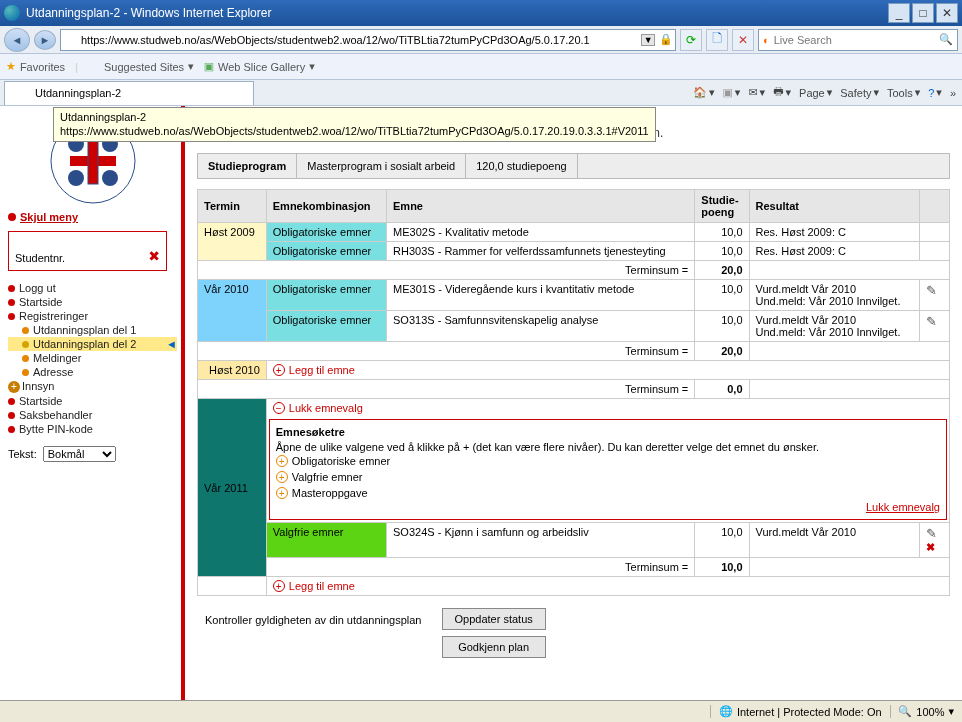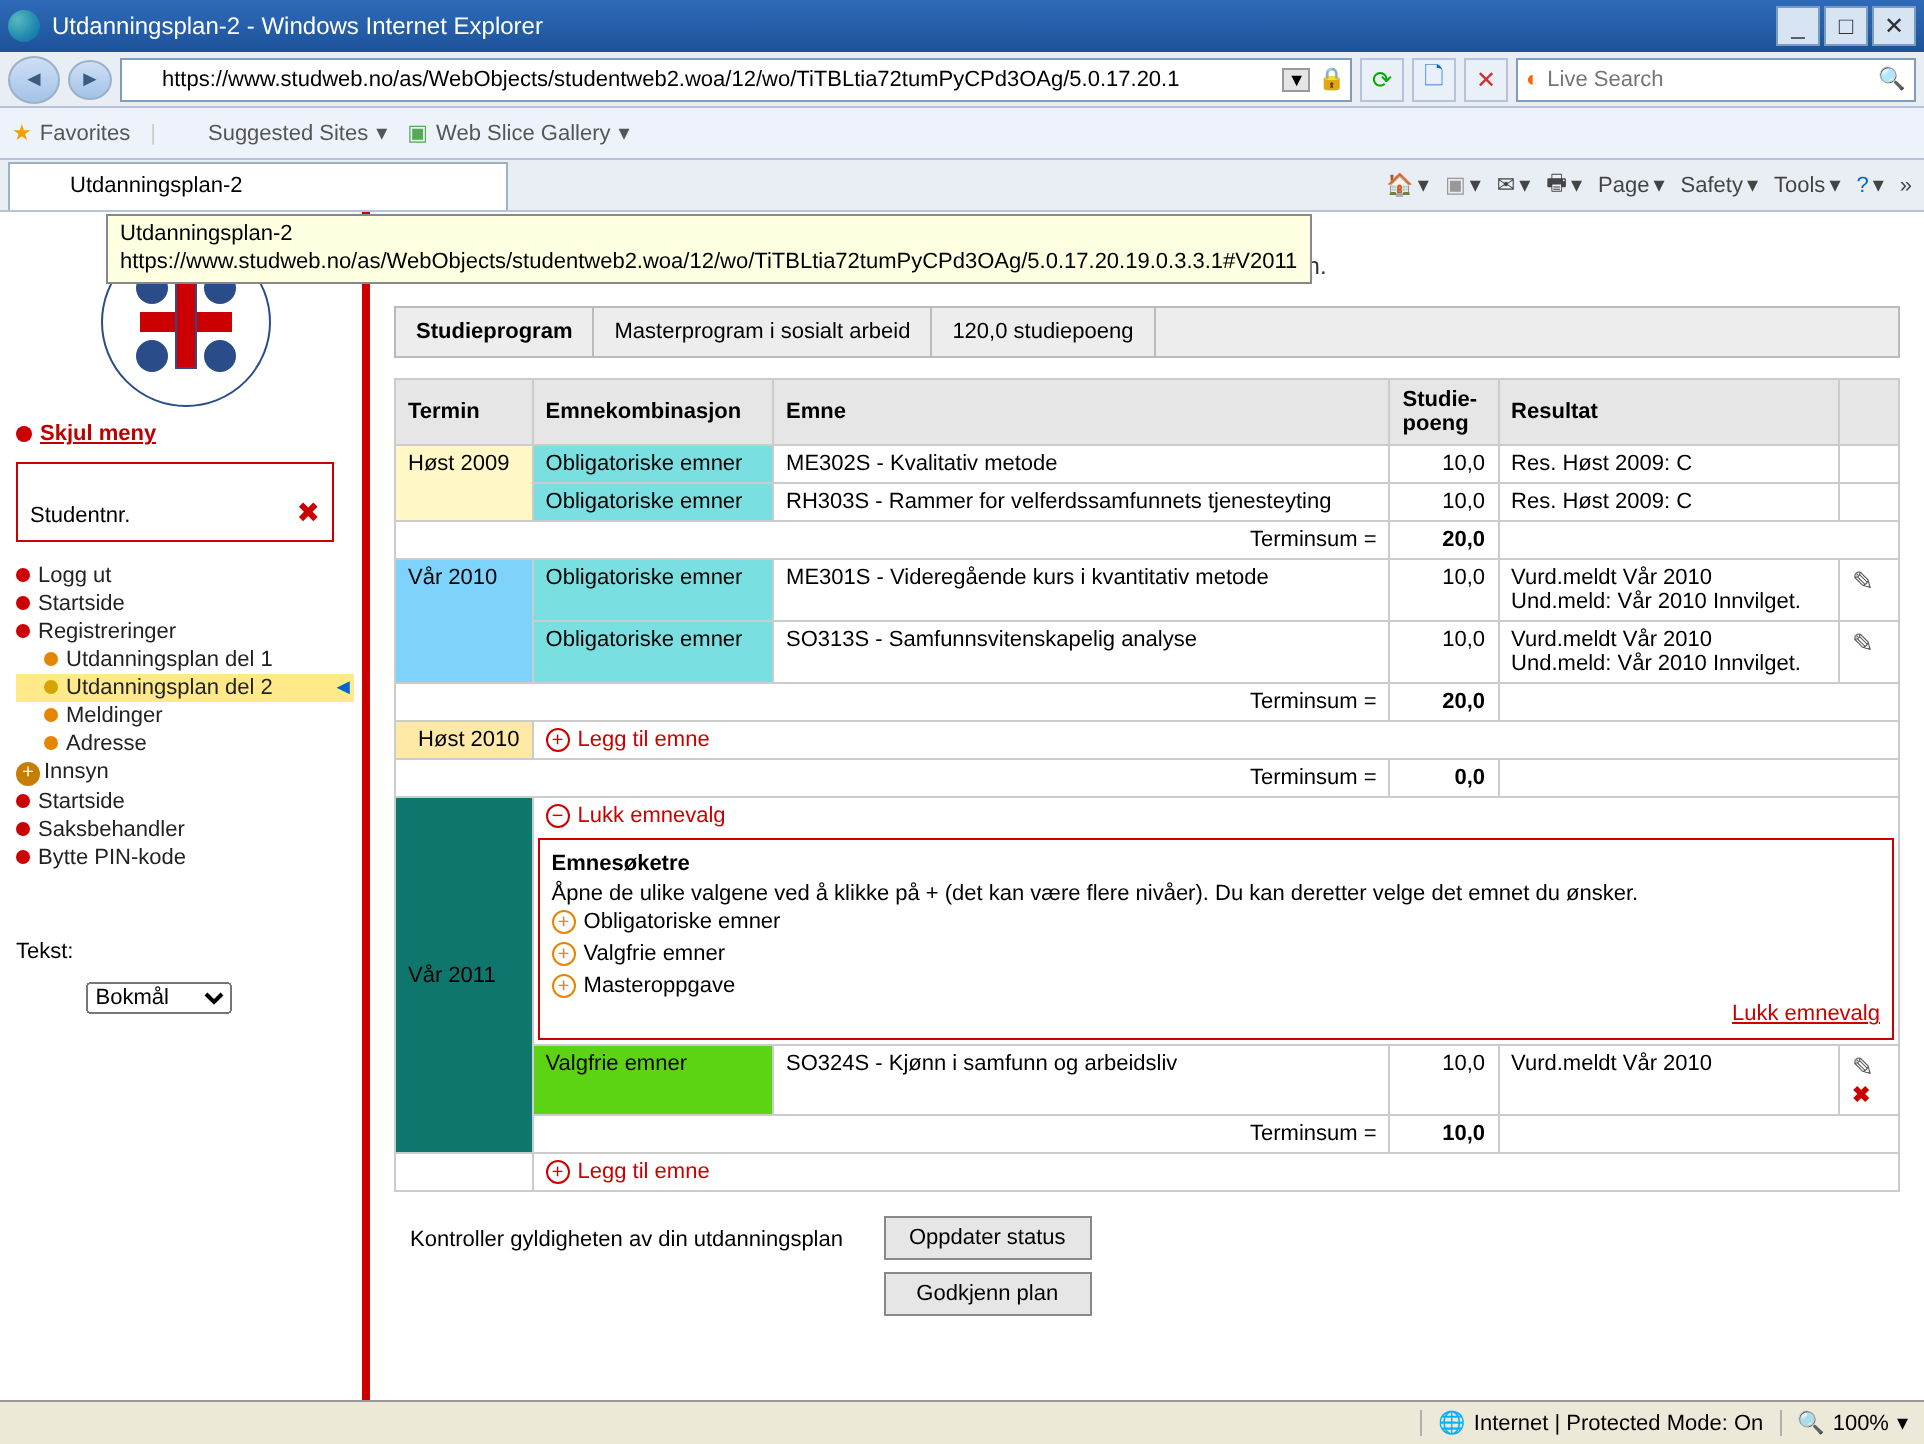--- a/index.html
+++ b/index.html
@@ -55,21 +55,21 @@
 .searchpanel .xicon { color:#c00; font-size:14px; }
 
 ul.menu { list-style:none; margin:4px 0; }
 ul.menu li { padding:1px 0; font-size:11px; }
 ul.menu li a { color:#222; text-decoration:none; }
 ul.menu li.sub { padding-left:14px; }
 ul.menu li.active { background:#ffe989; }
 ul.menu li.active .arrow { color:#06c; float:right; }
 
 .langrow { margin-top:10px; display:flex; align-items:center; gap:6px;}
-.langrow select { font-size:11px; width:73px;margin-top:45px; }
+.langrow select { font-size:11px; width:73px; }
 
 
 .maincol { flex:1; padding: 0 12px 10px 12px; overflow:visible; position:relative;}
 .topmsg { font-size:12px; color:#333; padding:4px 0 8px 0;}
 
 .progrow { display:flex; background:#ededed; border:1px solid #bbb; margin:4px 0 10px;}
 .progrow .hdr { background:#ededed; font-weight:bold; padding:6px 10px; border-right:1px solid #bbb;}
 .progrow .val { padding:6px 10px; border-right:1px solid #bbb;}
 
 table.plan { width:100%; border-collapse:collapse; font-size:11px;}

